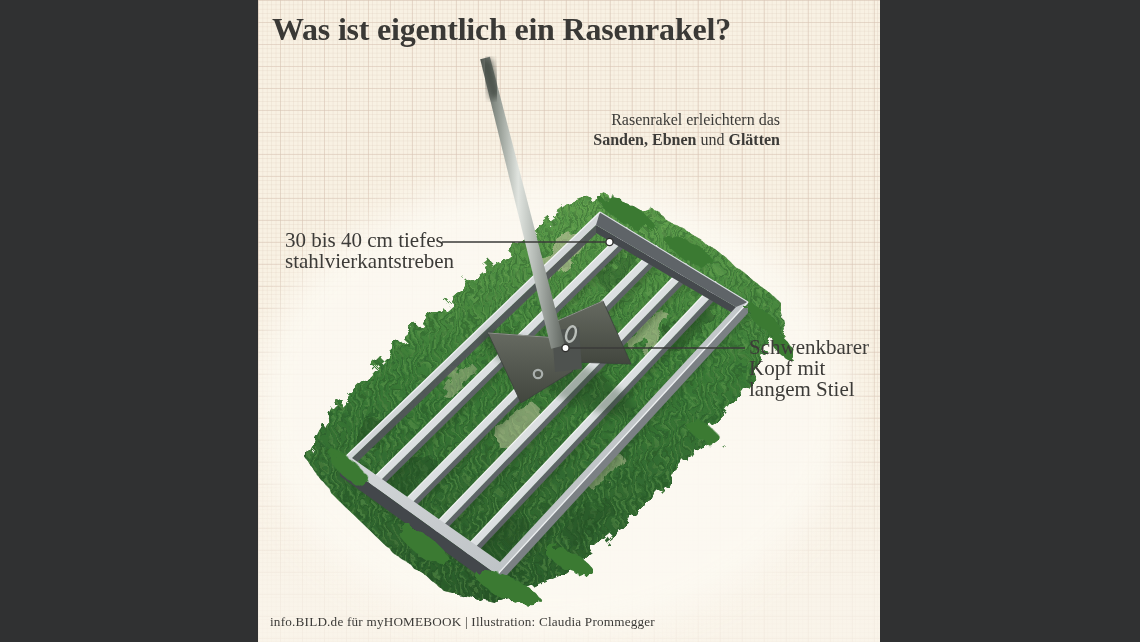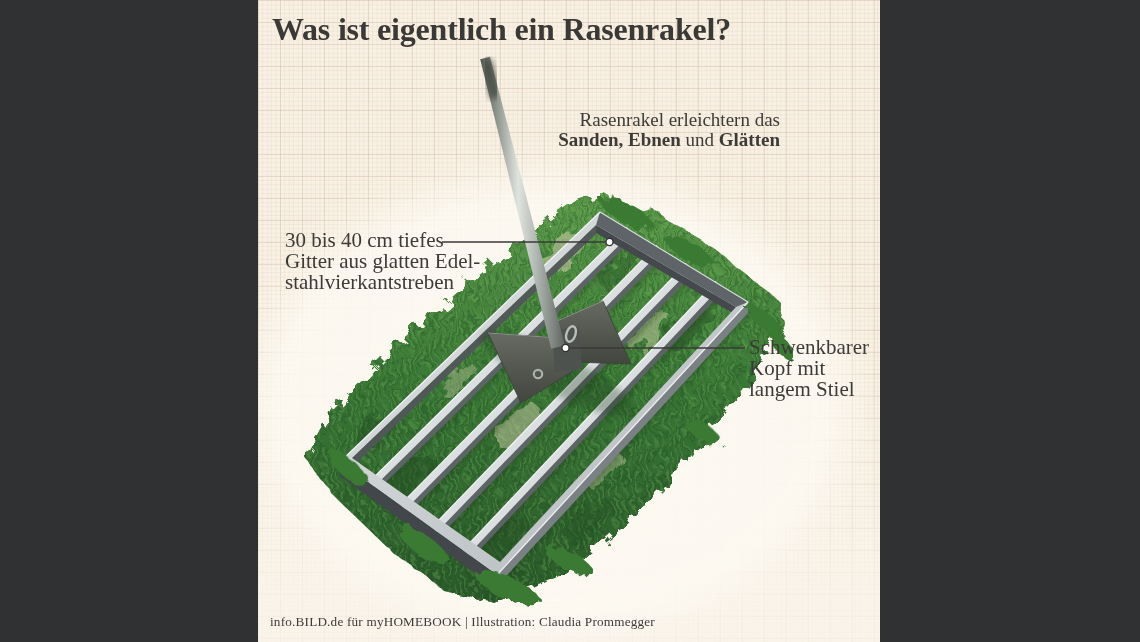--- a/index.html
+++ b/index.html
@@ -13,21 +13,21 @@
       linear-gradient(rgba(222,206,190,.30) 1px, transparent 1px),
       linear-gradient(90deg, rgba(222,206,190,.30) 1px, transparent 1px);
     background-size:22px 22px,22px 22px,4.4px 4.4px,4.4px 4.4px;}
   .halo{position:absolute;inset:0;
     background:
       radial-gradient(ellipse 360px 280px at 47% 62%, rgba(252,248,240,.95) 25%, rgba(252,248,240,0) 72%),
       linear-gradient(to bottom, rgba(250,245,236,0) 60%, rgba(250,245,236,.75) 92%);}
   svg.illu{position:absolute;left:0;top:0;width:622px;height:642px;}
   .txt{position:absolute;color:#3c3b38;}
   .title{left:14px;top:11px;font-size:32px;font-weight:700;letter-spacing:-.2px;color:#3a3936;white-space:nowrap;}
-  .subtitle{right:100px;top:110px;text-align:right;font-size:19px;line-height:19.5px;}
+  .subtitle{right:100px;top:110px;text-align:right;font-size:16px;line-height:19.5px;}
   .subtitle b{font-weight:700;text-align:center;}
   .lbl{font-size:21px;line-height:20.8px;}
   .lbl-grid{left:27px;top:230px;}
   .lbl-head{left:491px;top:337px;}
   .footer{left:12px;top:614px;font-size:13.2px;letter-spacing:.2px;}
 </style>
 </head>
 <body>
 
 <div class="stage">
@@ -185,21 +185,20 @@
 
     <div class="txt title">Was ist eigentlich ein Rasenrakel?</div>
 
     <div class="txt subtitle">
       <div>Rasenrakel erleichtern das</div>
       <div><b>Sanden, Ebnen</b> <span>und</span> <b>Glätten</b></div>
     </div>
 
     <div class="txt lbl lbl-grid">
       <div>30 bis 40 cm tiefes</div>
-      <div>Gitter aus glatten Edel-</div>
       <div>stahlvierkantstreben</div>
     </div>
 
     <div class="txt footer">info.BILD.de für myHOMEBOOK | Illustration: Claudia Prommegger</div>
 
     <div class="txt lbl lbl-head">
       <div>Schwenkbarer</div>
       <div>Kopf mit</div>
       <div>langem Stiel</div>
     </div>

